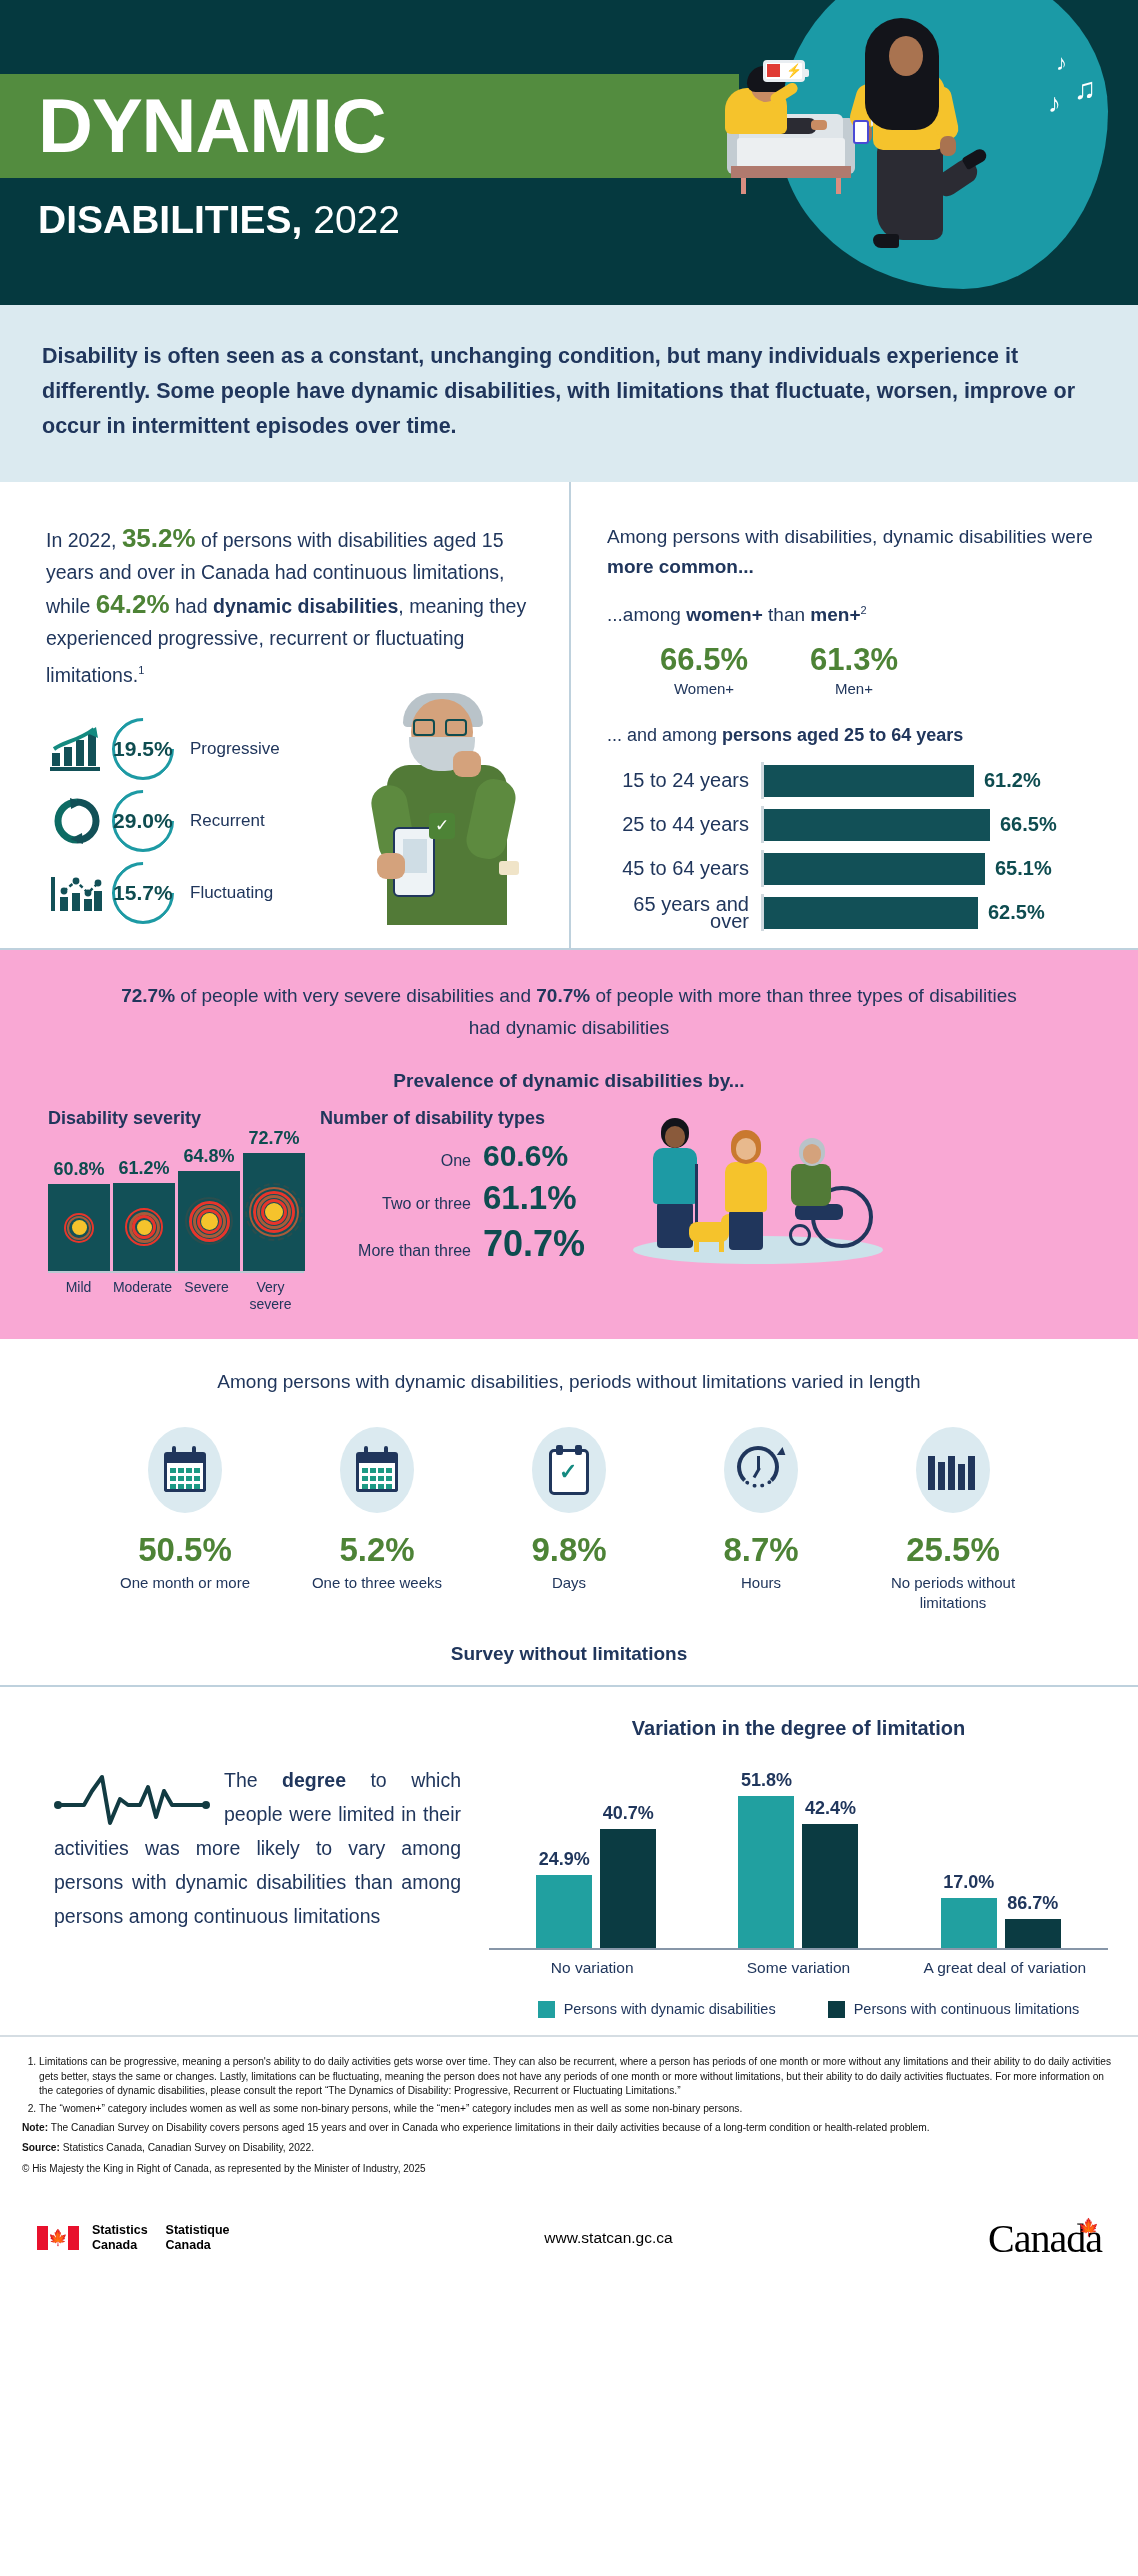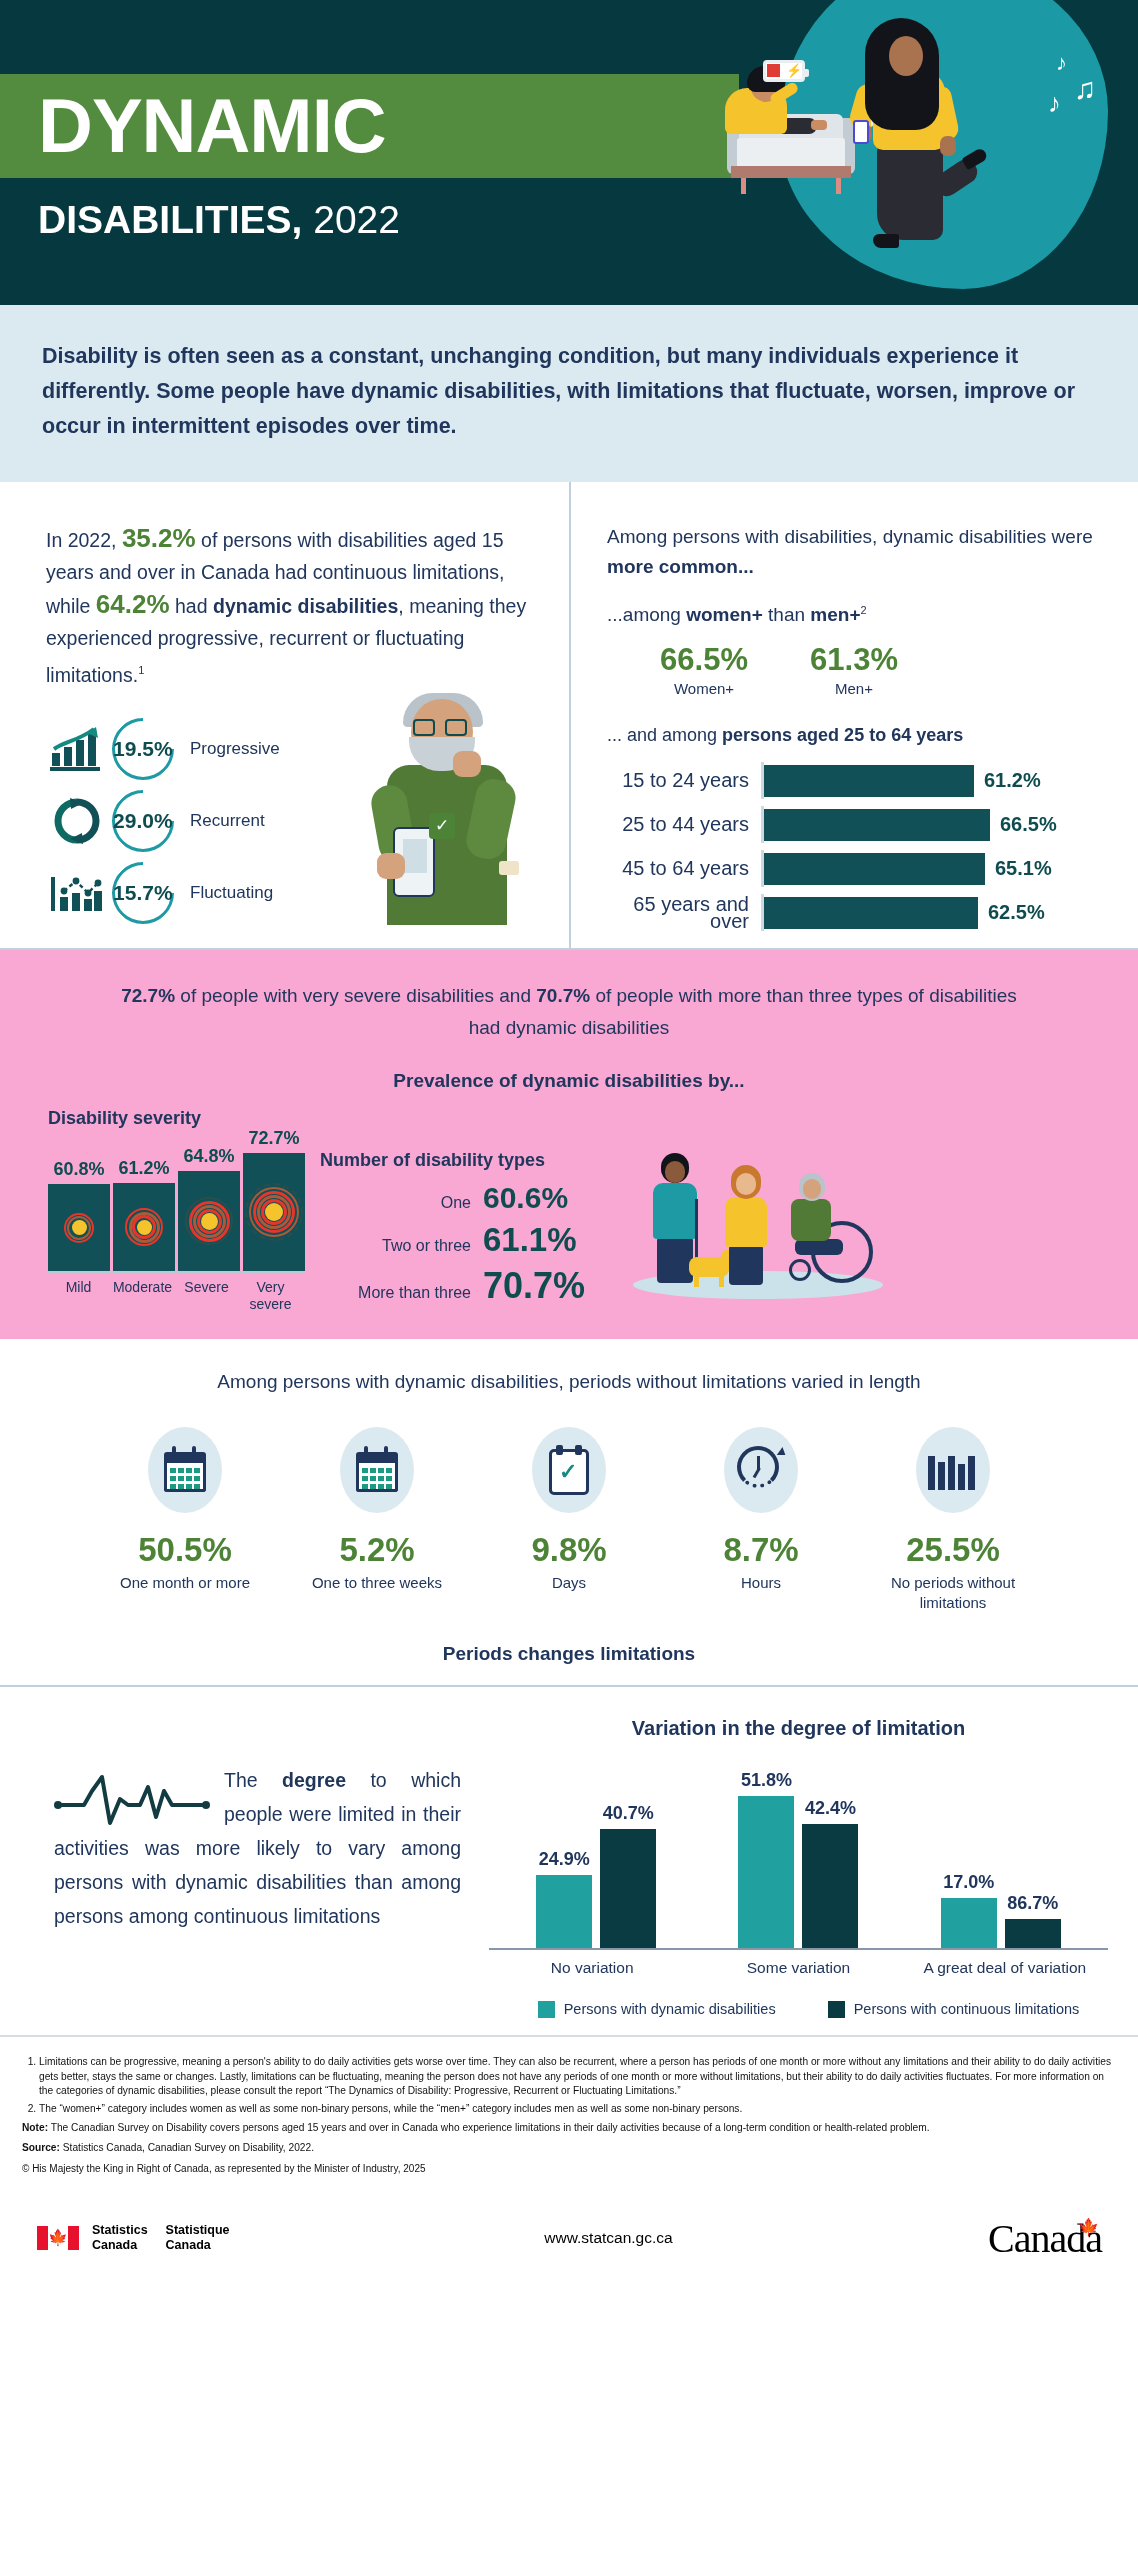--- a/index.html
+++ b/index.html
@@ -169,21 +169,21 @@
   .agebarwrap { flex: 1; display: flex; align-items: center; border-left: 3px solid #cfd8de; height: 37px; }
   .agebar { height: 32px; background: #125057; }
   .ageval { font-size: 20px; font-weight: 800; color: #0e4c50; margin-left: 10px; white-space: nowrap; }
 
   
   .sec2 { background: #f9a8d4; padding: 30px 0 26px 0; }
   .sec2-lead { text-align: center; font-size: 19px; line-height: 32px; padding: 0 110px; }
   .sec2-lead b { font-weight: 800; }
   .sec2-title { text-align: center; font-size: 19px; font-weight: 800; margin-top: 26px; }
 
-  .sec2-body { display: flex; margin-top: 16px; padding: 0 34px; align-items: flex-end; }
+  .sec2-body { display: flex; margin-top: 16px; padding: 0 34px; }
   .sevblock { width: 270px; padding-left: 14px; }
   .sevtitle { font-size: 18px; font-weight: 800; margin-bottom: 14px; }
   .sevbars { display: flex; align-items: flex-end; height: 130px; border-bottom: 2px solid #b9c9d2; }
   .sevcol { width: 66px; margin-right: 3px; display: flex; flex-direction: column; align-items: center; justify-content: flex-end; }
   .sevval { font-size: 18px; font-weight: 800; color: #0e4c50; margin-bottom: 4px; }
   .sevbar { width: 62px; background: #125057; position: relative; display:flex; align-items:center; justify-content:center;}
   .sevlabs { display: flex; margin-top: 6px; }
   .sevlab { width: 66px; margin-right: 3px; text-align: center; font-size: 14px; line-height: 17px; }
   .ring { position: relative; width: 46px; height: 46px; display:flex; align-items:center; justify-content:center;}
   .ring i { position: absolute; border-radius: 50%; display:block;}
@@ -718,21 +718,21 @@
               <i style="height:34px"></i>
               <i style="height:26px"></i>
               <i style="height:34px"></i>
           </div>
         </div>
         <div class="pval">25.5%</div>
         <div class="plab">No periods without limitations</div>
       </div>
     </div>
 
-    <div class="sec3-title">Periods changes limitations</div>
+    <div class="sec3-title">Survey without limitations</div>
   </div>
 
   <div class="sec4">
 
     <div class="degree">
       <svg class="pulse" viewBox="0 0 156 60">
         <circle cx="4" cy="36" r="4" fill="#123b42"></circle>
         <circle cx="152" cy="36" r="4" fill="#123b42"></circle>
         <polyline points="4,36 30,36 38,22 48,8 56,54 66,30 74,36 86,36 94,18 102,48 110,22 118,36 152,36" fill="none" stroke="#123b42" stroke-width="4" stroke-linejoin="round" stroke-linecap="round"></polyline>
       </svg>

